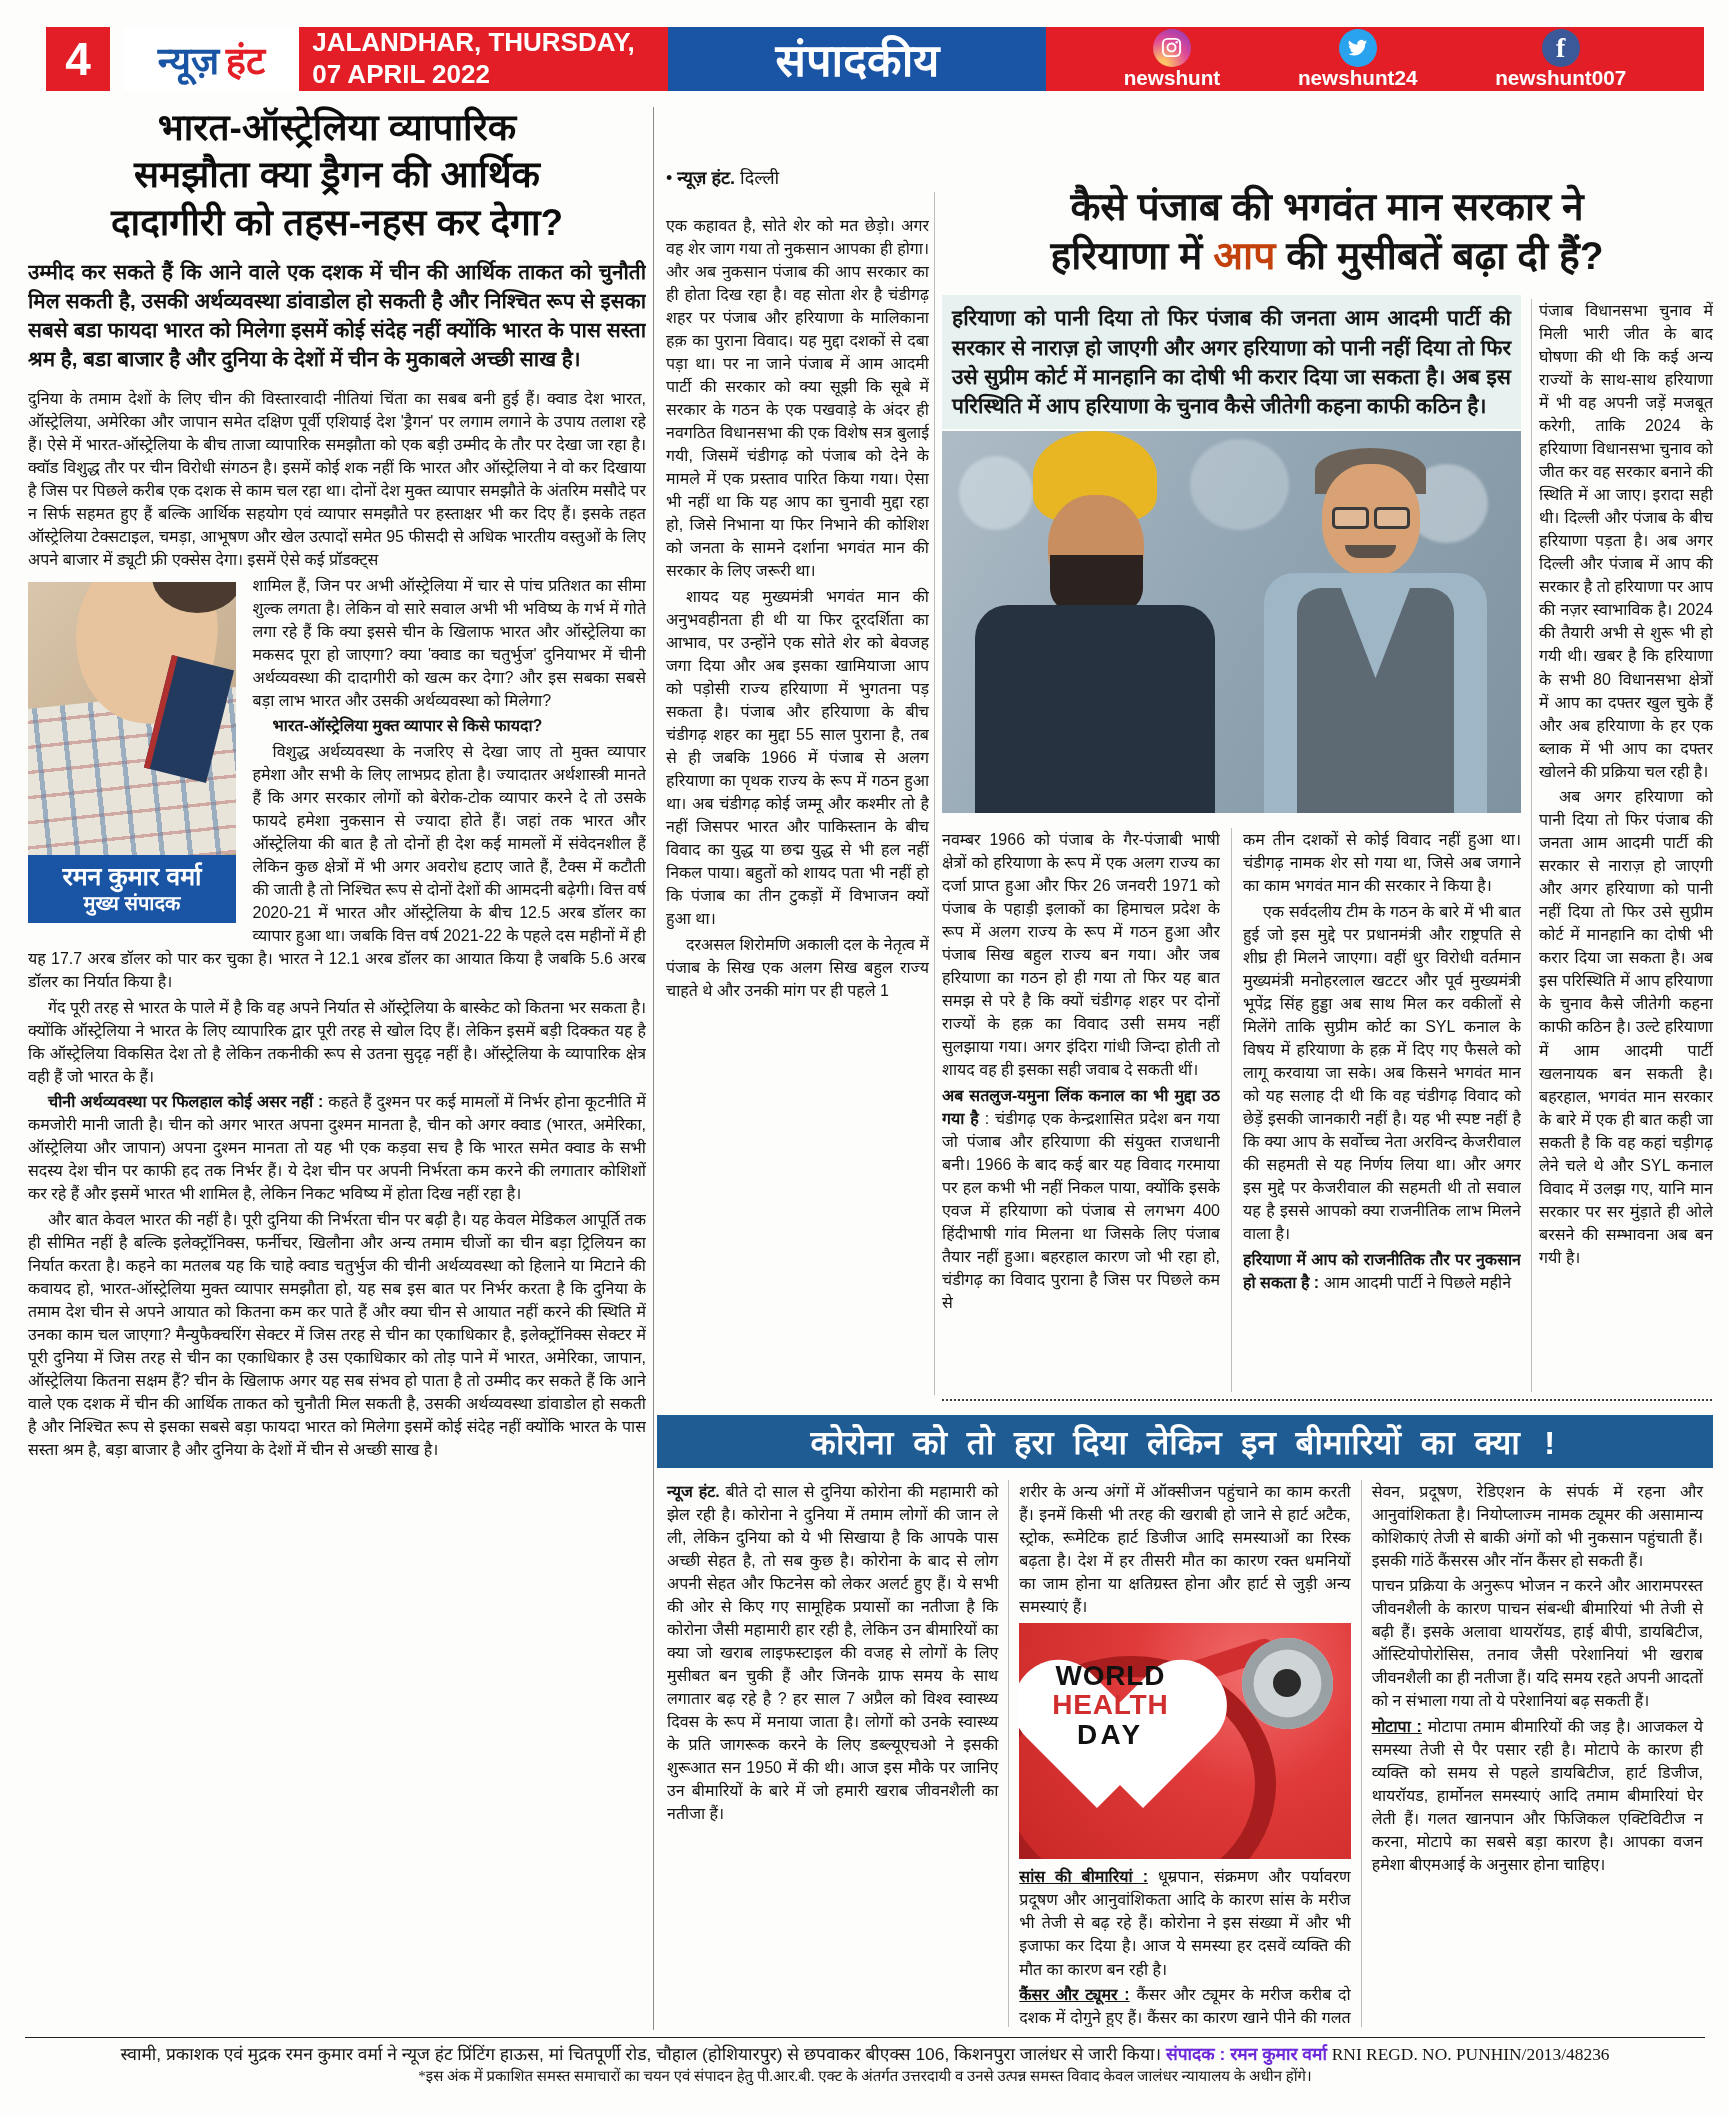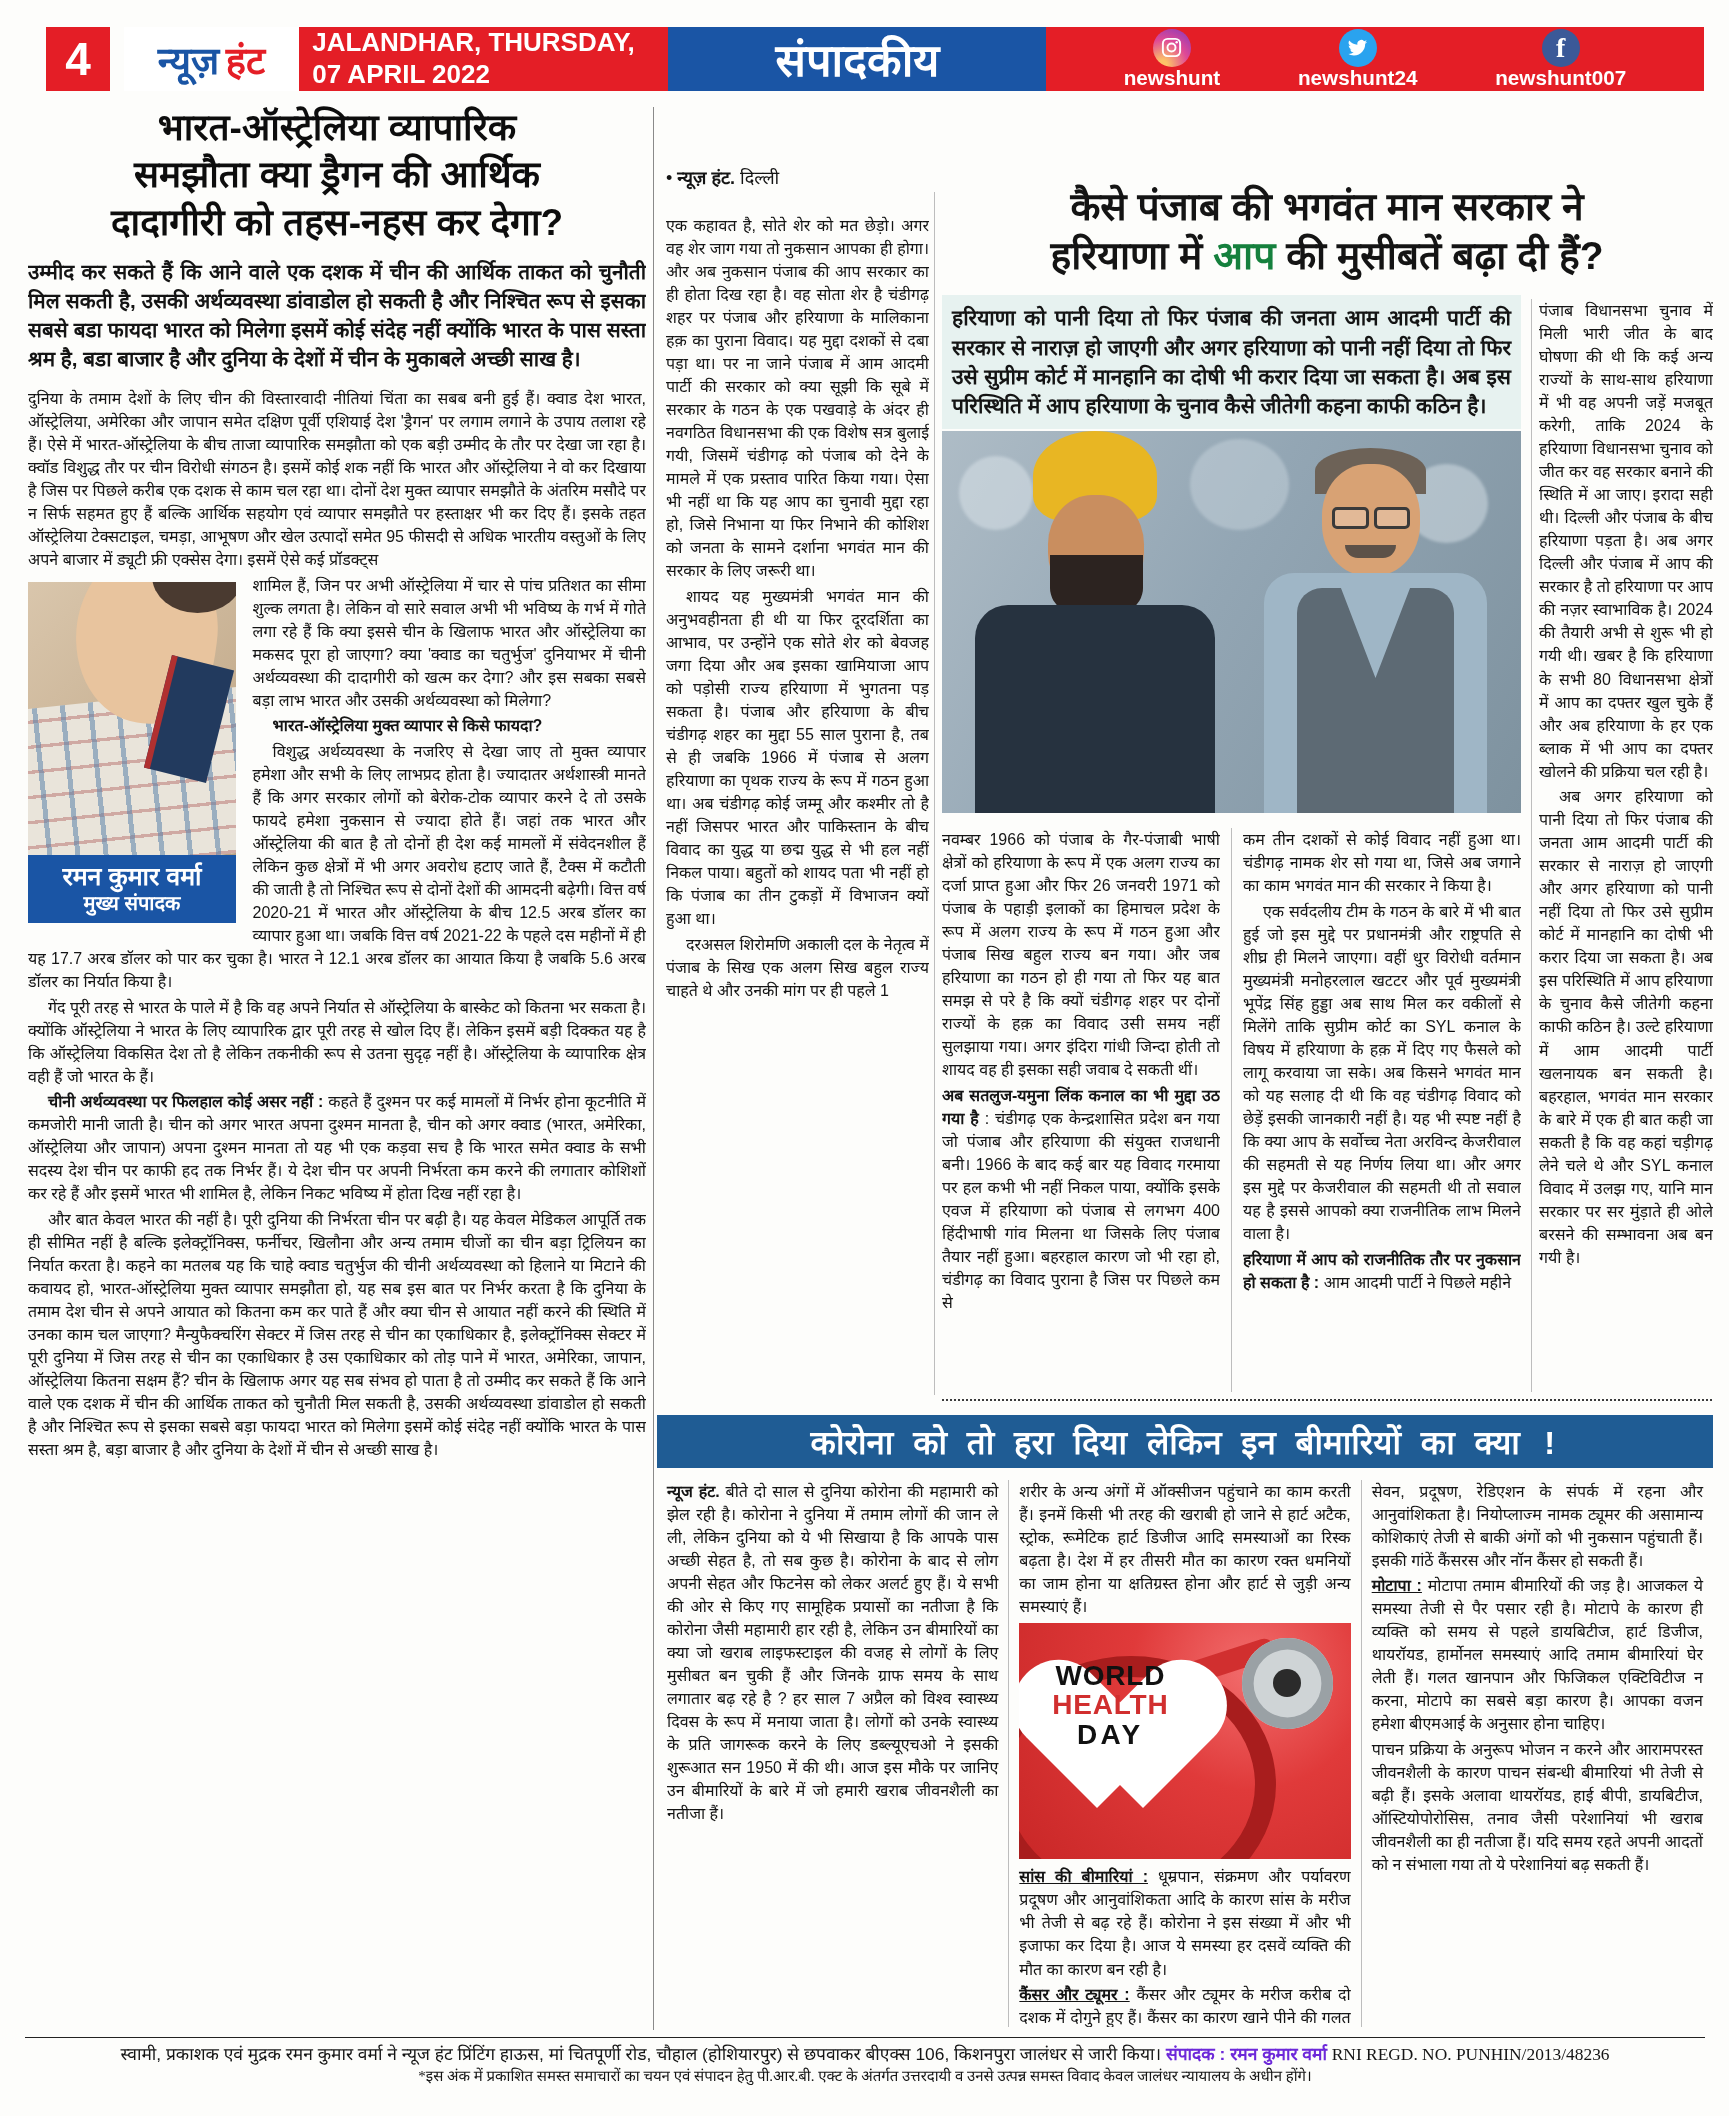--- a/index.html
+++ b/index.html
@@ -51,21 +51,21 @@
   
   .vrule{width:0;border-left:1.2px solid #8a8a8a;}
   .vrule2{width:0;border-left:0.8px solid #bdbdbd;}
   
   .midcol{left:666px;top:165px;width:263px;height:1244px;overflow:hidden;}
   .midcol .byline{font-size:18px;margin:0 0 25px 0;}
   .midcol .byline b{font-weight:bold;}
   
   .punjab{left:942px;top:183px;width:770px;height:1212px;}
   .punjab h2{margin:0;font-size:39px;line-height:1.25;font-weight:bold;text-align:center;}
-  .hl{color:#15803d;}
+  .hl{color:#c2410c;}
   .introbox{position:absolute;left:0;top:112px;width:559px;background:#e7f2f0;padding:8.3px 10px;
             font-size:21px;font-weight:600;line-height:1.4;text-align:justify;}
   .colC{position:absolute;left:597px;top:116px;width:174px;height:1093px;overflow:hidden;}
   .colA{position:absolute;left:0;top:645px;width:278px;height:564px;overflow:hidden;}
   .colB{position:absolute;left:301px;top:645px;width:278px;height:564px;overflow:hidden;}
   
   .pphoto{position:absolute;left:0;top:248px;width:579px;height:382px;overflow:hidden;
           background:linear-gradient(120deg,#aebcc6 0%,#93a6b4 45%,#7e929f 100%);}
   .pphoto .blob{position:absolute;border-radius:50%;filter:blur(1.7px);opacity:.55;}
   .fig{position:absolute;bottom:0;}
@@ -260,22 +260,22 @@
             <div class="w1">WORLD</div>
             <div class="w2">HEALTH</div>
             <div class="w3">DAY</div>
           </div>
         </div>
         <p><b class="u">सांस की बीमारियां :</b> <span>धूम्रपान, संक्रमण और पर्यावरण प्रदूषण और आनुवांशिकता आदि के कारण सांस के मरीज भी तेजी से बढ़ रहे हैं। कोरोना ने इस संख्या में और भी इजाफा कर दिया है। आज ये समस्या हर दसवें व्यक्ति की मौत का कारण बन रही है।</span></p>
         <p><b class="u">कैंसर और ट्यूमर :</b> <span>कैंसर और ट्यूमर के मरीज करीब दो दशक में दोगुने हुए हैं। कैंसर का कारण खाने पीने की गलत आदतें, तंबाकू, सिगरेट का</span></p>
       </div>
       <div class="ccol">
         <p>सेवन, प्रदूषण, रेडिएशन के संपर्क में रहना और आनुवांशिकता है। नियोप्लाज्म नामक ट्यूमर की असामान्य कोशिकाएं तेजी से बाकी अंगों को भी नुकसान पहुंचाती हैं। इसकी गांठें कैंसरस और नॉन कैंसर हो सकती हैं।</p>
+        <p>पाचन प्रक्रिया के अनुरूप भोजन न करने और आरामपरस्त जीवनशैली के कारण पाचन संबन्धी बीमारियां भी तेजी से बढ़ी हैं। इसके अलावा थायरॉयड, हाई बीपी, डायबिटीज, ऑस्टियोपोरोसिस, तनाव जैसी परेशानियां भी खराब जीवनशैली का ही नतीजा हैं। यदि समय रहते अपनी आदतों को न संभाला गया तो ये परेशानियां बढ़ सकती हैं।</p>
         <p><b class="u">मोटापा :</b> <span>मोटापा तमाम बीमारियों की जड़ है। आजकल ये समस्या तेजी से पैर पसार रही है। मोटापे के कारण ही व्यक्ति को समय से पहले डायबिटीज, हार्ट डिजीज, थायरॉयड, हार्मोनल समस्याएं आदि तमाम बीमारियां घेर लेती हैं। गलत खानपान और फिजिकल एक्टिविटीज न करना, मोटापे का सबसे बड़ा कारण है। आपका वजन हमेशा बीएमआई के अनुसार होना चाहिए।</span></p>
-        <p>पाचन प्रक्रिया के अनुरूप भोजन न करने और आरामपरस्त जीवनशैली के कारण पाचन संबन्धी बीमारियां भी तेजी से बढ़ी हैं। इसके अलावा थायरॉयड, हाई बीपी, डायबिटीज, ऑस्टियोपोरोसिस, तनाव जैसी परेशानियां भी खराब जीवनशैली का ही नतीजा हैं। यदि समय रहते अपनी आदतों को न संभाला गया तो ये परेशानियां बढ़ सकती हैं।</p>
       </div>
     </div>
   </div>
 
   <div class="abs footrule"></div>
   <div class="abs footer">
     <div class="l1">
       <span>स्वामी, प्रकाशक एवं मुद्रक रमन कुमार वर्मा ने न्यूज हंट प्रिंटिंग हाऊस, मां चितपूर्णी रोड, चौहाल (होशियारपुर) से छपवाकर बीएक्स 106, किशनपुरा जालंधर से जारी किया।</span>
       <span class="ed">संपादक : रमन कुमार वर्मा</span>
       <span class="rni">RNI REGD. NO. PUNHIN/2013/48236</span>

